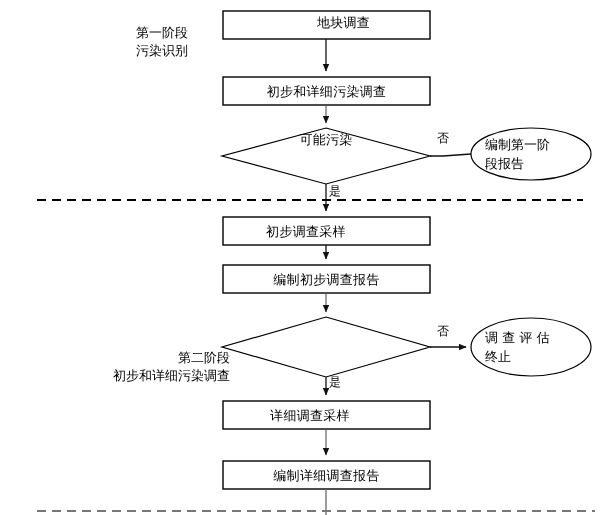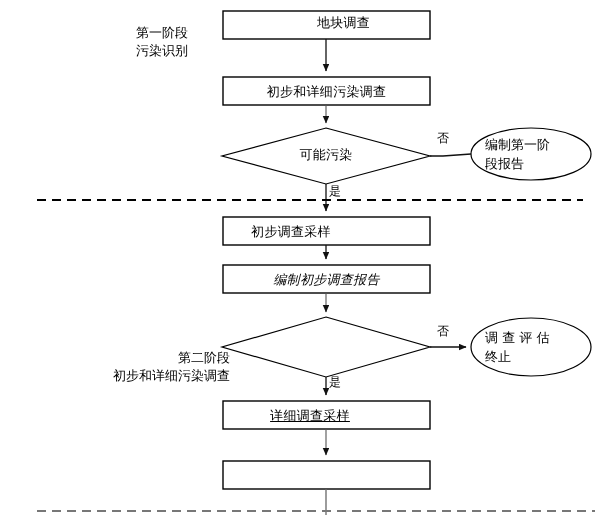--- a/index.html
+++ b/index.html
@@ -103,25 +103,26 @@
     <line x1="37" y1="511" x2="595" y2="511" stroke="#777777" stroke-width="2" stroke-dasharray="9,6"></line>
   </svg>
 
   <div class="stage-label" style="left:78px; top:24px; width:110px;">第一阶段
 污染识别</div>
   <div class="stage-label" style="left:60px; top:317px; width:170px;margin-top:32px;">第二阶段
 初步和详细污染调查</div>
 
   <div class="node-label" style="left:223px; top:8px; width:207px; height:28px;margin-left:17px;">地块调查</div>
   <div class="node-label" style="left:223px; top:77px; width:207px; height:28px;">初步和详细污染调查</div>
-  <div class="node-label" style="left:208px; top:217px; width:166px; height:28px;">初步调查采样</div>
-  <div class="node-label" style="left:223px; top:265px; width:207px; height:28px;font-style:italic;">编制初步调查报告</div>
-  <div class="node-label" style="left:223px; top:401px; width:174px; height:28px;text-decoration:underline;">详细调查采样</div>
+  <div class="node-label" style="left:223px; top:217px; width:166px; height:28px;">初步调查采样</div>
+  <div class="node-label" style="left:223px; top:265px; width:207px; height:28px;">编制初步调查报告</div>
+  <div class="node-label" style="left:223px; top:401px; width:174px; height:28px;">详细调查采样</div>
+  <div class="node-label" style="left:223px; top:461px; width:207px; height:28px;">编制详细调查报告</div>
 
-  <div class="node-label" style="left:222px; top:140px; width:208px; height:28px;">可能污染</div>
+  <div class="node-label" style="left:222px; top:125px; width:208px; height:28px;">可能污染</div>
 
   <div class="ellipse-label" style="left:485px; top:320px; width:96px; height:54px;">
     <span>调 查 评 估</span>
     <span>终止</span>
   </div>
   <div class="ellipse-label" style="left:485px; top:128px; width:96px; height:52px;">
     <span>编制第一阶</span>
     <span>段报告</span>
   </div>
 

